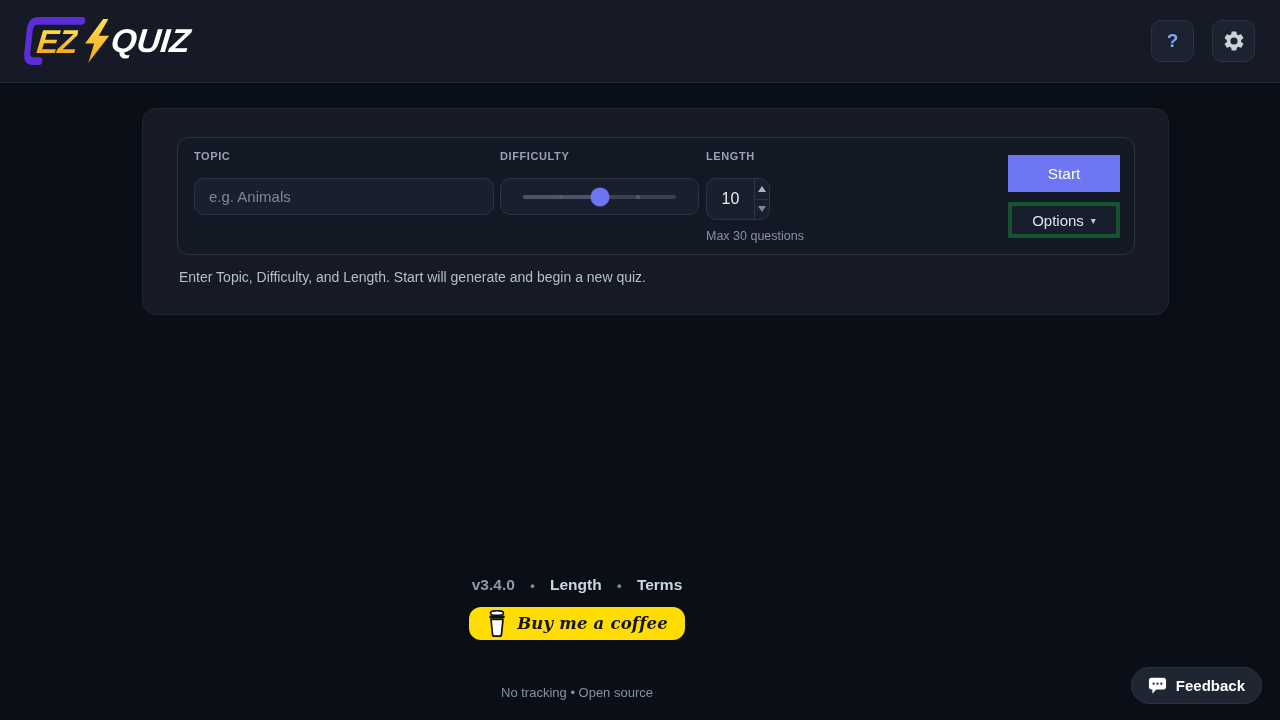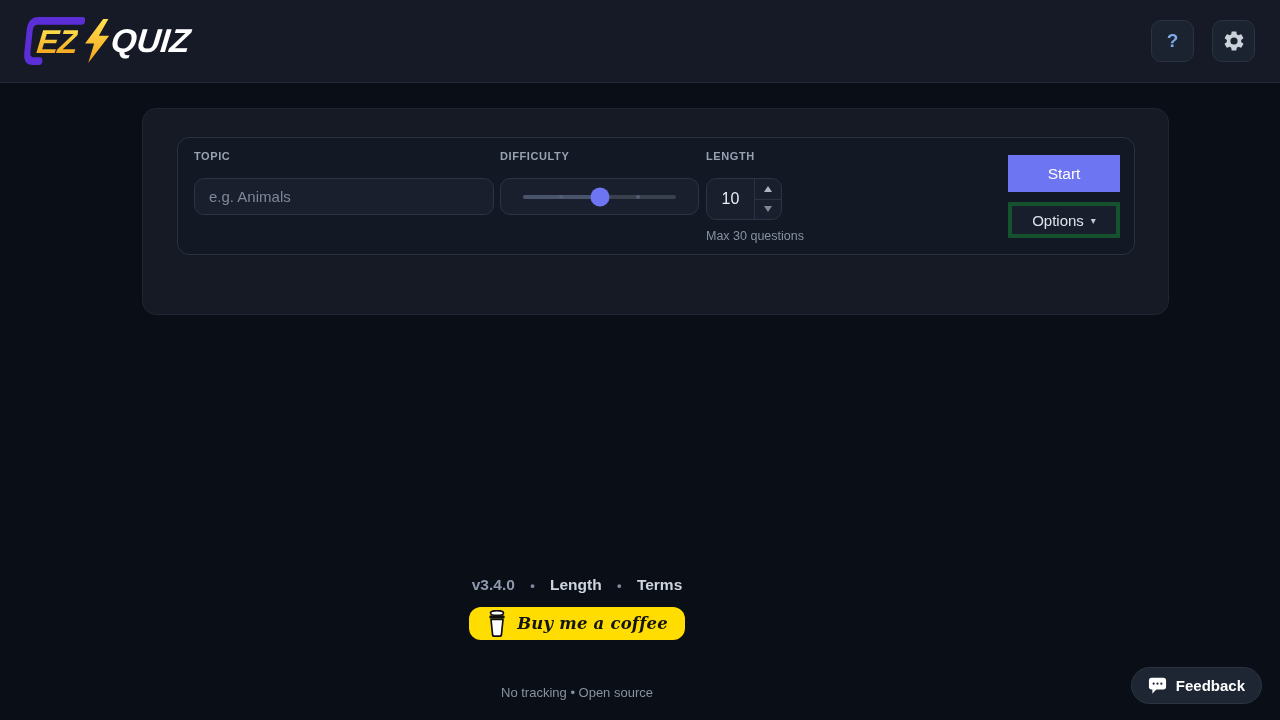--- a/index.html
+++ b/index.html
@@ -94,21 +94,21 @@
   .slider-thumb {
     position:absolute; top:50%;
     width:19px; height:19px; border-radius:50%;
     background:var(--accent,#6d75f2);
     transform:translate(-50%,-50%);
     cursor:grab;
   }
 
   .length-box {
     position:absolute; left:528px; top:40px;
-    width:76px; height:42px;
+    width:64px; height:42px;
     background:#191f2d; border:1px solid #2b3444; border-radius:10px;
     display:flex; overflow:hidden;
   }
   .length-value {
     width:47px; height:100%;
     background:transparent; border:none; outline:none;
     color:#e8edf4; font-size:16px; text-align:center;
     font-family:"Liberation Sans", sans-serif;
   }
   .spinner { width:27px; border-left:1px solid #2b3444; display:flex; flex-direction:column; }
@@ -243,20 +243,21 @@
     <span class="length-hint">Max 30 questions</span>
 
     <button class="start-btn">Start</button>
 
     <button class="options-btn">
       <span>Options</span>
       <span class="options-caret">▾</span>
     </button>
   </div>
 
+  <div class="help-text">Enter Topic, Difficulty, and Length. Start will generate and begin a new quiz.</div>
 </div>
 
 <div class="footer">
   <div class="meta-line">
     <span>v3.4.0</span>
     <span class="dot">•</span>
     <span class="flink">Length</span>
     <span class="dot">•</span>
     <span class="flink">Terms</span>
   </div>

